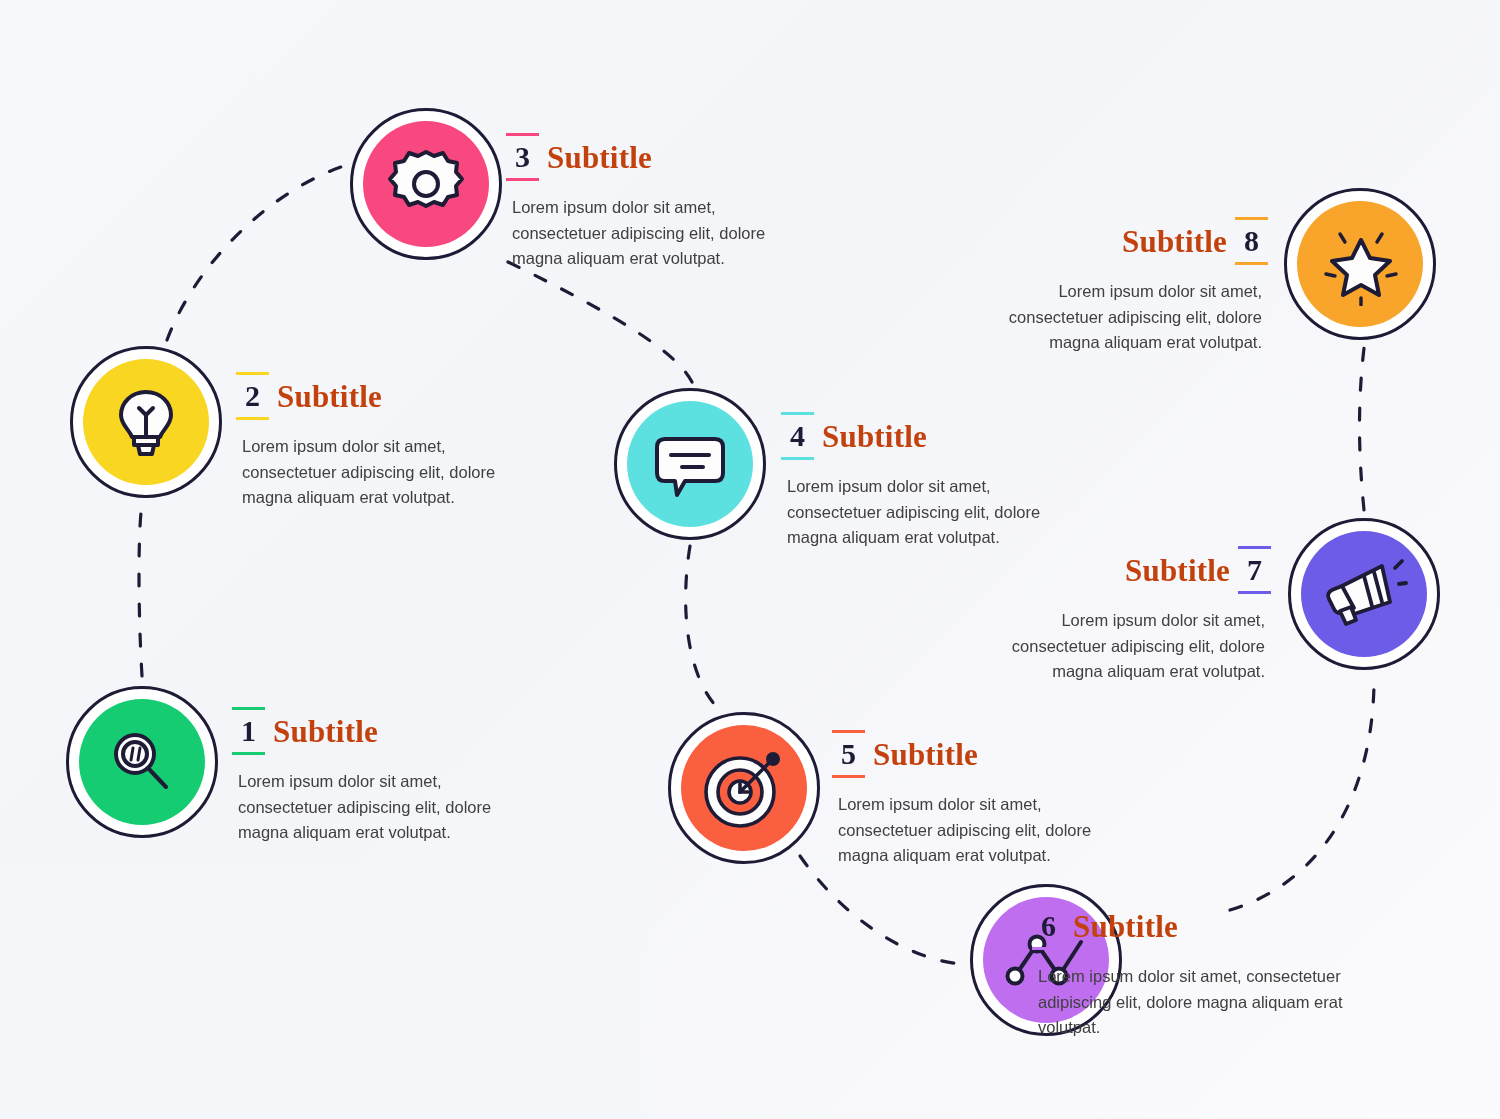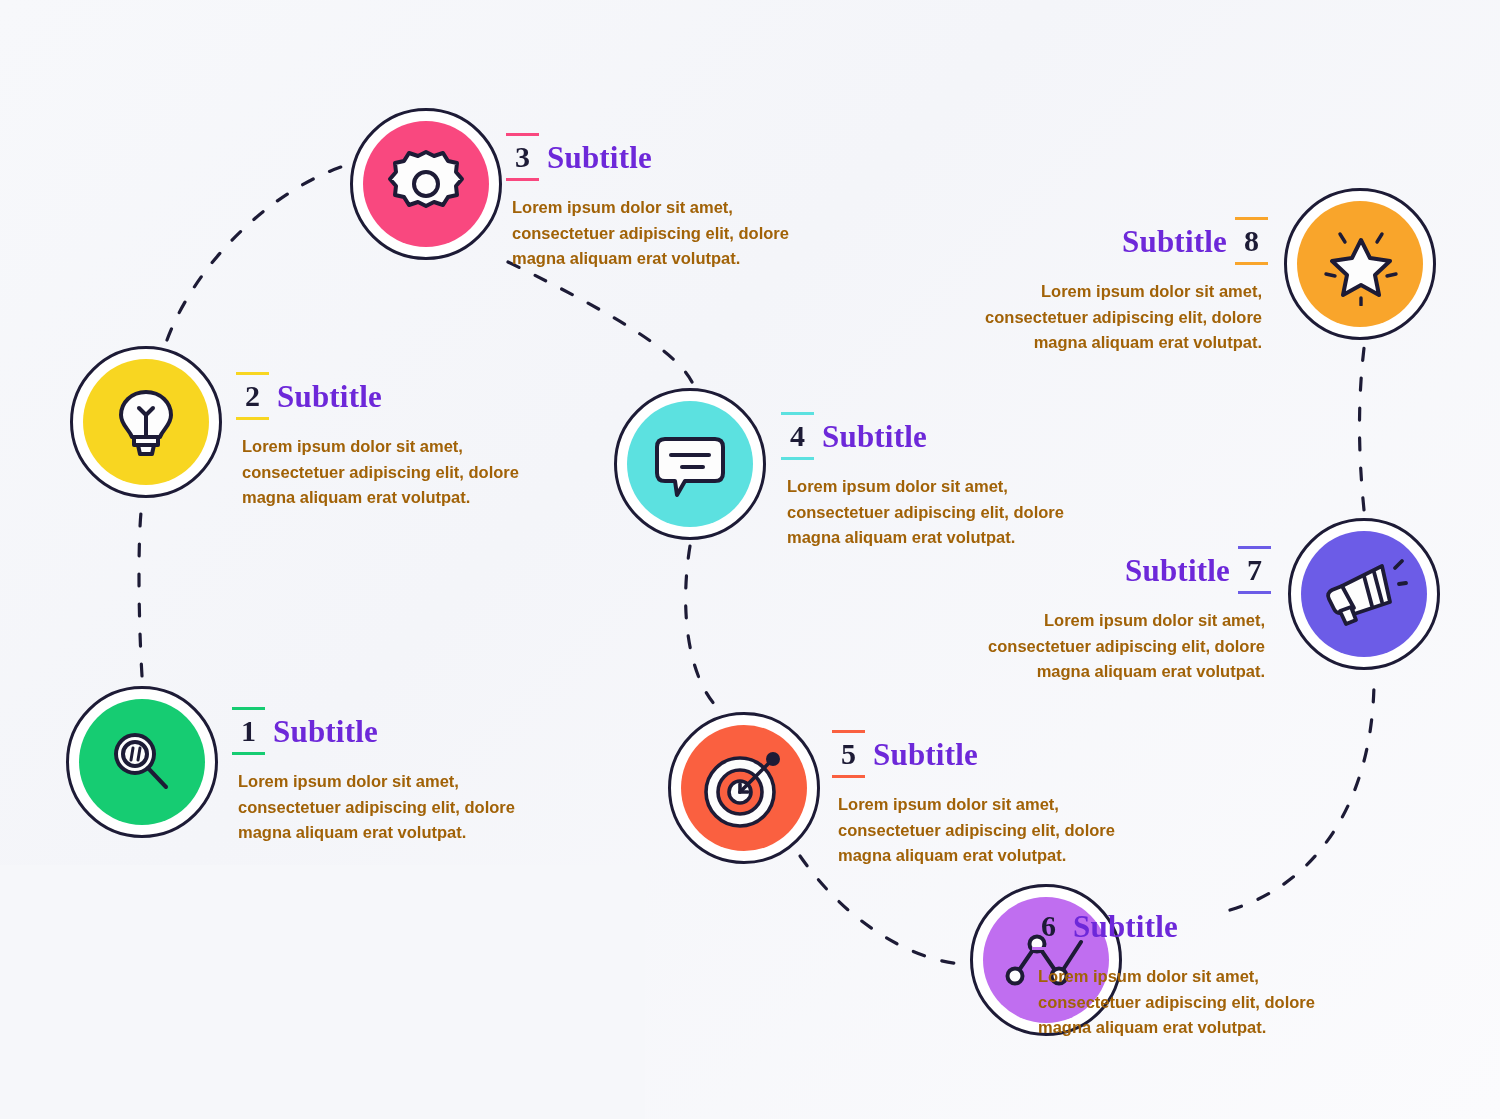--- a/index.html
+++ b/index.html
@@ -106,31 +106,30 @@
     height: 3px;
     background: var(--accent);
   }
   .num::before { top: 0; }
   .num::after { bottom: 0; }
 
   .subtitle {
     font-family: "Liberation Serif", serif;
     font-weight: bold;
     font-size: 31px;
-    color: #6d28d9;
+    color: #c2410c;
     line-height: 1;
     letter-spacing: 0.2px;
   }
 
   .body-text {
     font-family: "Liberation Sans", sans-serif;
     font-size: 16.5px;
     line-height: 1.55;
-    color: #a16207;
-    font-weight: bold;
+    color: #404040;
   }
 
   
   
   #node-1   { left: 66px;  top: 686px; }
   #block-1  { left: 238px; top: 707px; }
   
   #node-2   { left: 70px;  top: 346px; }
   #block-2  { left: 242px; top: 372px; }
   

